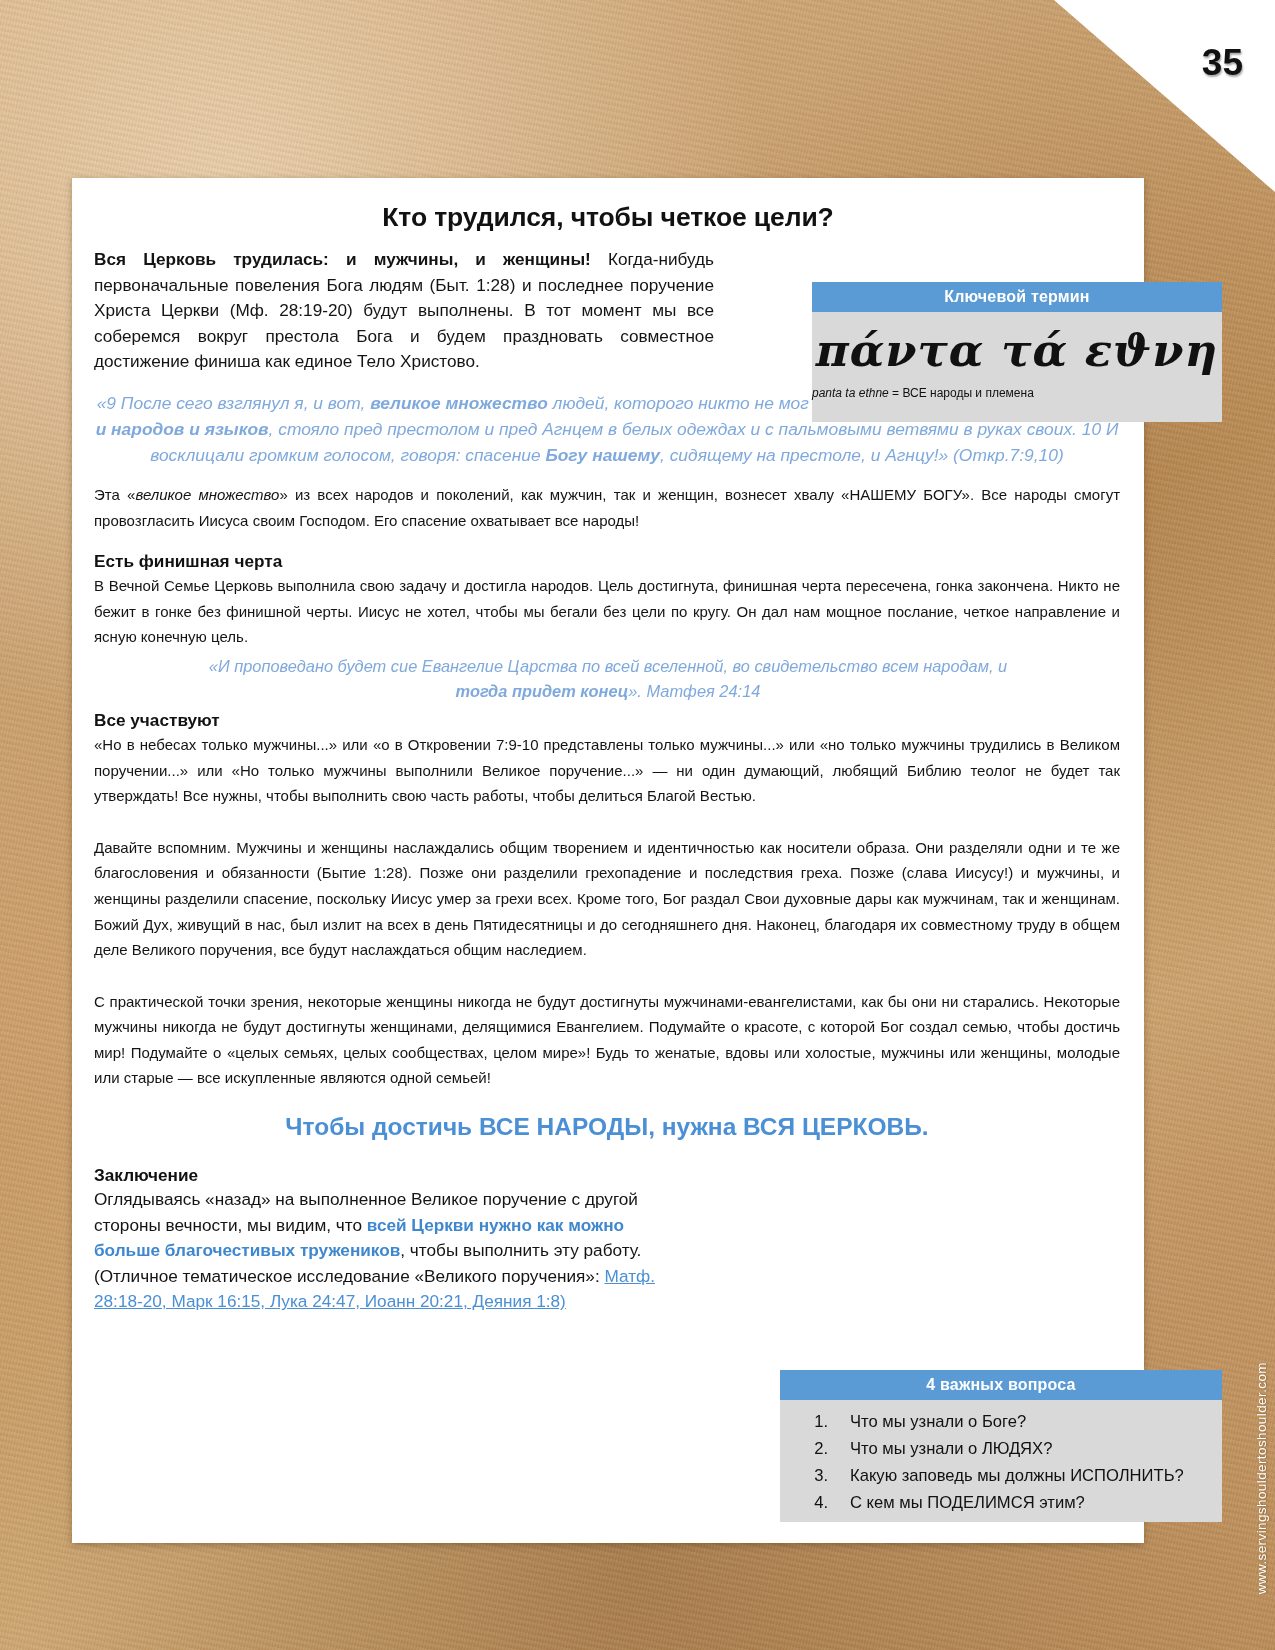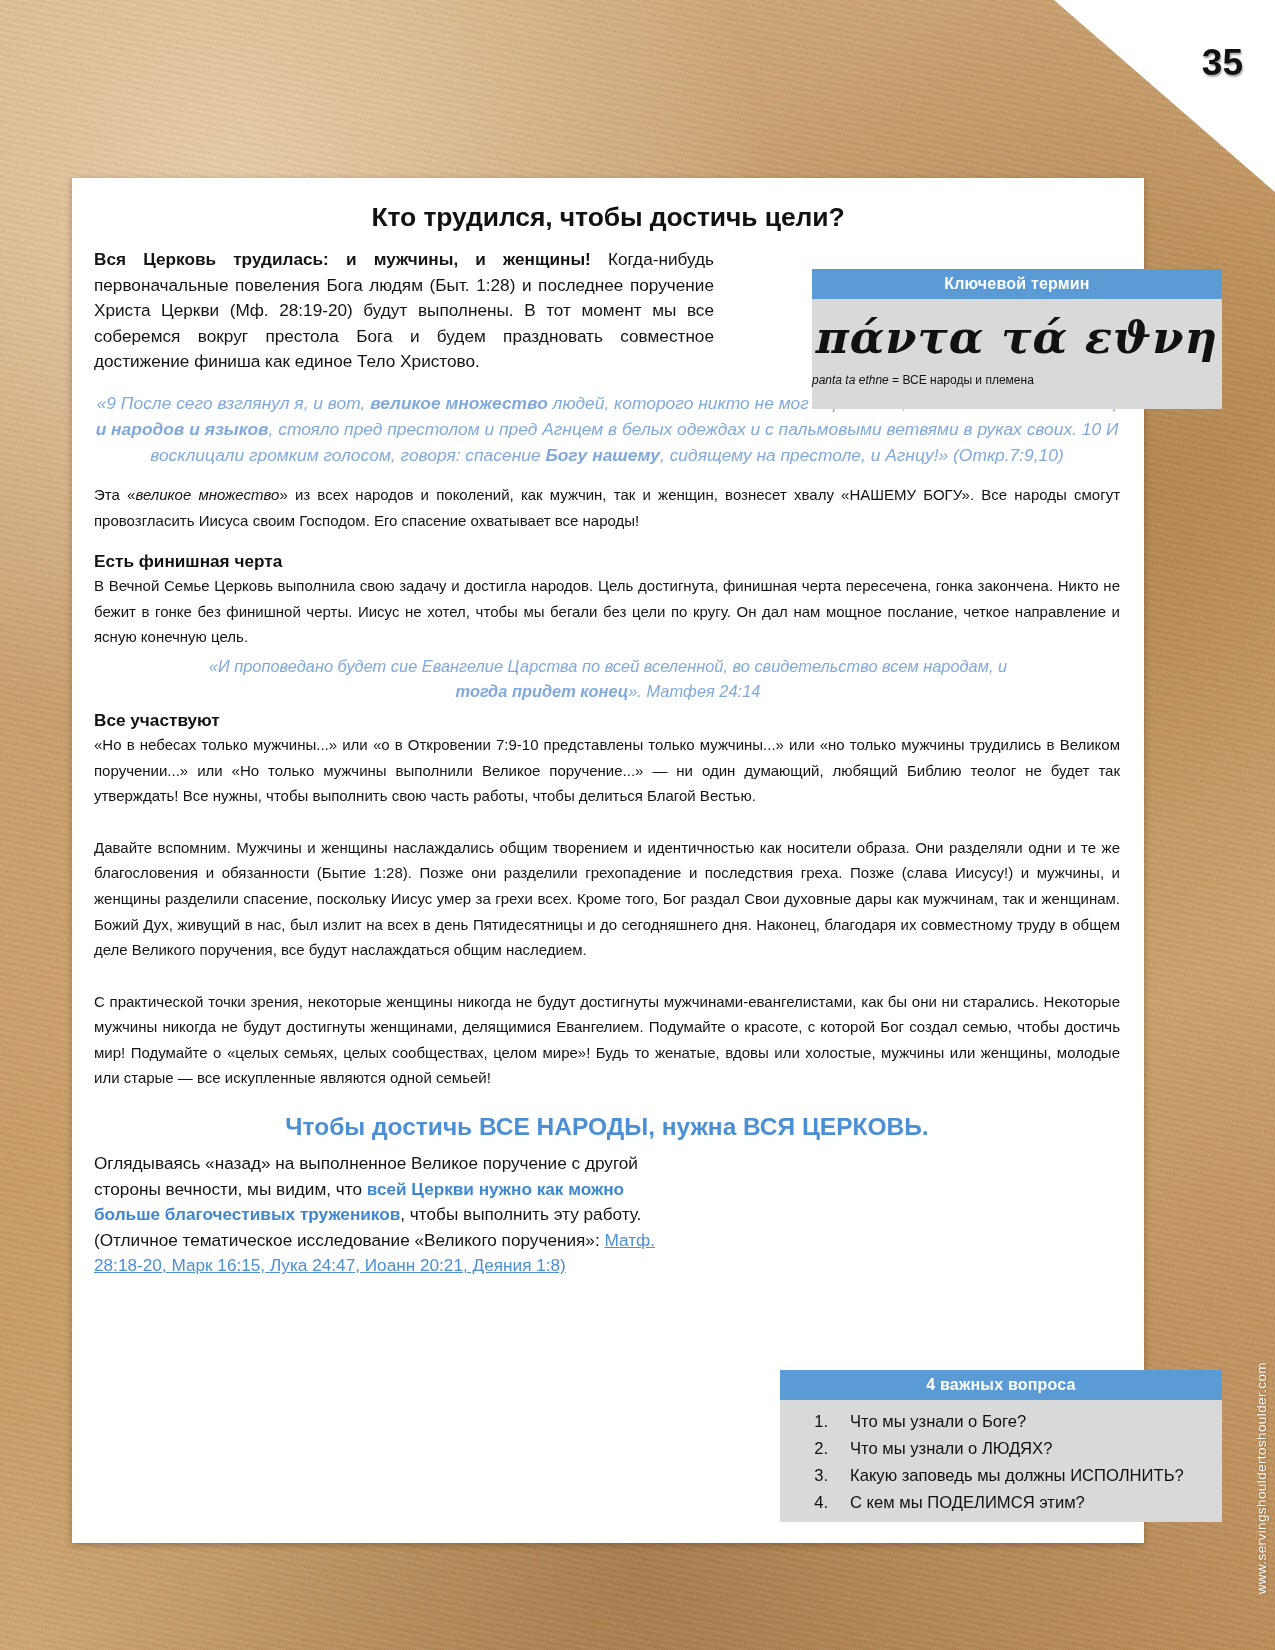--- a/index.html
+++ b/index.html
@@ -184,21 +184,21 @@
     color: #ffffff;
     font-weight: bold;
     text-align: center;
     font-size: 16px;
     line-height: 30px;
     height: 30px;
     letter-spacing: 0.2px;
   }
   #keyterm-box {
     left: 718px;
-    top: 75px;
+    top: 88px;
     width: 410px;
     height: 140px;
   }
   .greek-term {
     text-align: center;
     font-family: "DejaVu Serif", serif;
     font-style: italic;
     font-weight: bold;
     font-size: 45px;
     color: #111;
@@ -261,21 +261,21 @@
 
   <div id="corner-wedge"></div>
   <div id="corner-wedge-b"></div>
   <div id="page-number">35</div>
 
   <div id="site-url">www.servingshouldertoshoulder.com</div>
 
   <div id="sheet">
     <div id="sheet-inner">
 
-      <div class="doc-title">Кто трудился, чтобы достичь цели?</div>
+      <div class="doc-title">Кто трудился, чтобы четкое цели?</div>
 
       <div class="infobox" id="keyterm-box">
         <div class="infobox-head">Ключевой термин</div>
         <div class="greek-term">πάντα τά εϑνη</div>
         <div class="greek-gloss"><i>panta ta ethne</i><span> = ВСЕ народы и племена</span></div>
       </div>
 
       <div class="body-col"><b>Вся Церковь трудилась: и мужчины, и женщины!</b><span> Когда-нибудь первоначальные повеления Бога людям (Быт. 1:28) и последнее поручение Христа Церкви (Мф. 28:19-20) будут выполнены. В тот момент мы все соберемся вокруг престола Бога и будем праздновать совместное достижение финиша как единое Тело Христово.</span></div>
 
       <div class="scripture" id="scripture-1"><span>«9 После сего взглянул я, и вот, </span><b>великое множество</b><span> людей, которого никто не мог перечесть, из </span><b>всех племен и колен, и народов и языков</b><span>, стояло пред престолом и пред Агнцем в белых одеждах и с пальмовыми ветвями в руках своих. 10 И восклицали громким голосом, говоря: спасение </span><b>Богу нашему</b><span>, сидящему на престоле, и Агнцу!» (Откр.7:9,10)</span></div>
@@ -289,20 +289,21 @@
 
       <div class="sec-head" style="margin-top:6px;">Все участвуют</div>
       <div class="body-full">«Но в небесах только мужчины...» или «о в Откровении 7:9-10 представлены только мужчины...» или «но только мужчины трудились в Великом поручении...» или «Но только мужчины выполнили Великое поручение...» — ни один думающий, любящий Библию теолог не будет так утверждать! Все нужны, чтобы выполнить свою часть работы, чтобы делиться Благой Вестью.</div>
 
       <div class="body-full" style="margin-top:26px;">Давайте вспомним. Мужчины и женщины наслаждались общим творением и идентичностью как носители образа. Они разделяли одни и те же благословения и обязанности (Бытие 1:28). Позже они разделили грехопадение и последствия греха. Позже (слава Иисусу!) и мужчины, и женщины разделили спасение, поскольку Иисус умер за грехи всех. Кроме того, Бог раздал Свои духовные дары как мужчинам, так и женщинам. Божий Дух, живущий в нас, был излит на всех в день Пятидесятницы и до сегодняшнего дня. Наконец, благодаря их совместному труду в общем деле Великого поручения, все будут наслаждаться общим наследием.</div>
 
       <div class="body-full" style="margin-top:26px;">С практической точки зрения, некоторые женщины никогда не будут достигнуты мужчинами-евангелистами, как бы они ни старались. Некоторые мужчины никогда не будут достигнуты женщинами, делящимися Евангелием. Подумайте о красоте, с которой Бог создал семью, чтобы достичь мир! Подумайте о «целых семьях, целых сообществах, целом мире»! Будь то женатые, вдовы или холостые, мужчины или женщины, молодые или старые — все искупленные являются одной семьей!</div>
 
       <div class="blue-callout">Чтобы достичь ВСЕ НАРОДЫ, нужна ВСЯ ЦЕРКОВЬ.</div>
 
+      <div class="sec-head" style="margin-top:24px;">Заключение</div>
       <div class="body-col" id="para-conclusion" style="text-align:left;width:596px;"><span>Оглядываясь «назад» на выполненное Великое поручение с другой стороны вечности, мы видим, что </span><span class="blue-inline">всей Церкви нужно как можно больше благочестивых тружеников</span><span>, чтобы выполнить эту работу. (Отличное тематическое исследование «Великого поручения»: </span><span class="blue-link">Матф. 28:18-20, Марк 16:15, Лука 24:47, Иоанн 20:21, Деяния 1:8)</span></div>
 
       <div id="questions-box">
         <div class="infobox-head">4 важных вопроса</div>
         <ul class="q-list" id="q-list">
             <li class="q-row">
               <span class="q-num">1.</span>
               <span>Что мы узнали о Боге?</span>
             </li>
             <li class="q-row">

